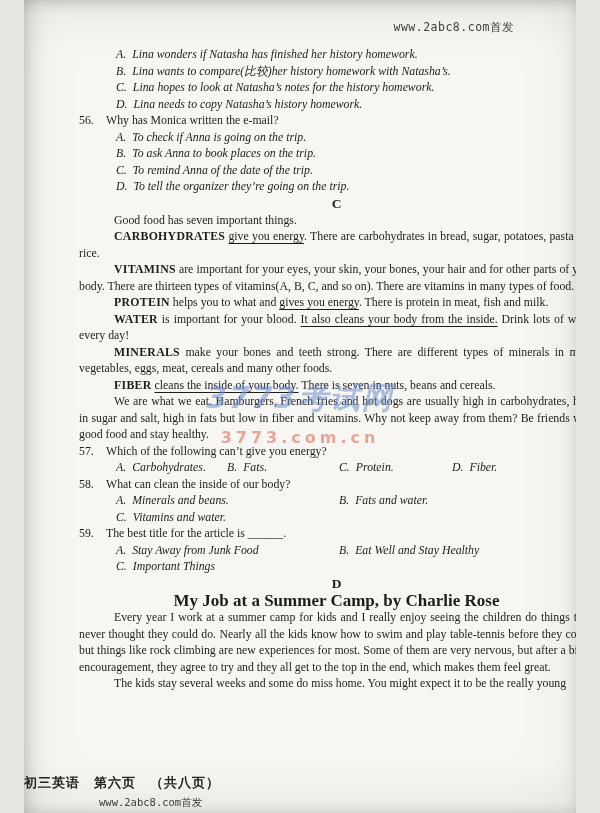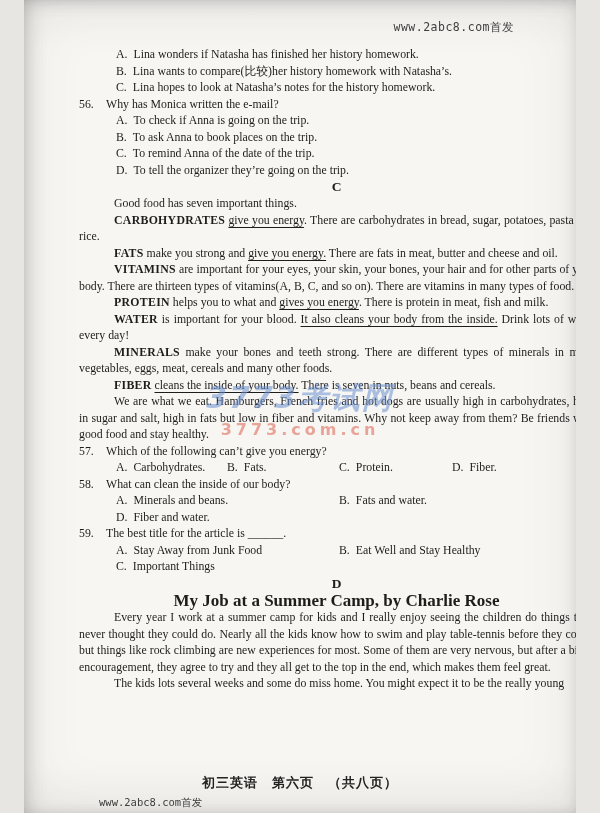--- a/index.html
+++ b/index.html
@@ -23,21 +23,21 @@
     font-family:"DejaVu Sans Mono", monospace;
     font-size:11.5px;color:#3d3d3d;letter-spacing:.5px;
   }
   .content{
     position:absolute;top:46px;left:55px;width:515px;
     font-size:11.8px;line-height:16.5px;
   }
   .q-line{display:flex;}
   .q-num{width:27px;flex:none;}
   .q-stem{flex:1;}
-  .opts{margin-left:37px;}
+  .opts{margin-left:37px;font-style:italic;}
   .opts.list .opt{display:block;}
   .opts.four{display:grid;grid-template-columns:111px 112px 113px auto;}
   .opts.two{display:grid;grid-template-columns:223px auto;}
   .opt-label{padding-right:6px;}
   .section-header{text-align:center;font-weight:bold;font-size:13.5px;line-height:17px;}
   .passage-title{text-align:center;font-weight:bold;font-size:17px;line-height:17.5px;}
   .para{text-align:justify;text-indent:35px;}
   .para .b{font-weight:bold;letter-spacing:.3px;}
   .para .u{text-decoration:underline;text-underline-offset:2.5px;}
   .center-watermark{
@@ -45,25 +45,25 @@
     text-align:center;pointer-events:none;z-index:3;
   }
   .wm1{
     font-family:"DejaVu Sans", sans-serif;font-weight:bold;font-style:italic;
     font-size:30px;line-height:30px;letter-spacing:2px;
     color:rgba(108,143,208,.55);
   }
   .wm2{
     font-family:"DejaVu Sans", sans-serif;font-weight:bold;
     font-size:16px;line-height:18px;letter-spacing:4px;
-    color:rgba(224,108,90,.6);margin-top:8px;
+    color:rgba(224,108,90,.6);margin-top:16px;
   }
   .footer{
     position:absolute;left:0;right:0;bottom:21px;
-    text-align:center;font-weight:bold;font-size:13px;letter-spacing:1px;
+    font-weight:bold;font-size:13px;letter-spacing:1px;
     color:#242220;
   }
   .bottom-watermark{
     position:absolute;left:75px;bottom:3px;
     font-family:"DejaVu Sans Mono", monospace;
     font-size:10.5px;color:#3d3d3d;
   }
 </style>
 </head>
 <body>
@@ -72,41 +72,41 @@
 
   <div class="top-watermark">www.2abc8.com首发</div>
 
   <div class="content">
     <div id="qs-top">
         <div class="q">
           <div class="opts list">
             <div class="opt"><span class="opt-label">A.</span><span>Lina wonders if Natasha has finished her history homework.</span></div>
             <div class="opt"><span class="opt-label">B.</span><span>Lina wants to compare(比较)her history homework with Natasha’s.</span></div>
             <div class="opt"><span class="opt-label">C.</span><span>Lina hopes to look at Natasha’s notes for the history homework.</span></div>
+            <div class="opt"><span class="opt-label">D.</span><span>Lina needs to copy Natasha’s history homework.</span></div>
           </div>
         </div>
         <div class="q">
           <div class="q-line">
             <span class="q-num">56.</span>
             <span class="q-stem">Why has Monica written the e-mail?</span>
           </div>
           <div class="opts list">
             <div class="opt"><span class="opt-label">A.</span><span>To check if Anna is going on the trip.</span></div>
             <div class="opt"><span class="opt-label">B.</span><span>To ask Anna to book places on the trip.</span></div>
             <div class="opt"><span class="opt-label">C.</span><span>To remind Anna of the date of the trip.</span></div>
             <div class="opt"><span class="opt-label">D.</span><span>To tell the organizer they’re going on the trip.</span></div>
           </div>
         </div>
       </div>
 
     <div class="section-header">C</div>
     <div id="c-paras">
         <div class="para"><span>Good food has seven important things.</span></div>
         <div class="para"><span class="b">CARBOHYDRATES</span><span> </span><span class="u">give you energy</span><span>. There are carbohydrates in bread, sugar, potatoes, pasta and rice.</span></div>
-        <div class="para"><span class="b">FATS</span><span> make you strong and </span><span class="u">give you energy.</span><span> There are fats in meat, butter and cheese and oil.</span></div>
         <div class="para"><span class="b">VITAMINS</span><span> are important for your eyes, your skin, your bones, your hair and for other parts of your body. There are thirteen types of vitamins(A, B, C, and so on). There are vitamins in many types of food.</span></div>
         <div class="para"><span class="b">PROTEIN</span><span> helps you to what and </span><span class="u">gives you energy</span><span>. There is protein in meat, fish and milk.</span></div>
         <div class="para"><span class="b">WATER</span><span> is important for your blood. </span><span class="u">It also cleans your body from the inside.</span><span> Drink lots of water every day!</span></div>
         <div class="para"><span class="b">MINERALS</span><span> make your bones and teeth strong. There are different types of minerals in milk, vegetables, eggs, meat, cereals and many other foods.</span></div>
         <div class="para"><span class="b">FIBER</span><span> </span><span class="u">cleans the inside of your body.</span><span> There is seven in nuts, beans and cereals.</span></div>
         <div class="para"><span>We are what we eat. Hamburgers, French fries and hot dogs are usually high in carbohydrates, high in sugar and salt, high in fats but low in fiber and vitamins. Why not keep away from them? Be friends with good food and stay healthy.</span></div>
       </div>
     <div id="qs-c">
         <div class="q">
           <div class="q-line">
@@ -121,41 +121,41 @@
           </div>
         </div>
         <div class="q">
           <div class="q-line">
             <span class="q-num">58.</span>
             <span class="q-stem">What can clean the inside of our body?</span>
           </div>
           <div class="opts two">
             <div class="opt"><span class="opt-label">A.</span><span>Minerals and beans.</span></div>
             <div class="opt"><span class="opt-label">B.</span><span>Fats and water.</span></div>
-            <div class="opt"><span class="opt-label">D.</span><span>Fiber and water.</span></div>
+            <div class="opt"><span class="opt-label">C.</span><span>Vitamins and water.</span></div>
           </div>
         </div>
         <div class="q">
           <div class="q-line">
             <span class="q-num">59.</span>
             <span class="q-stem">The best title for the article is ______.</span>
           </div>
           <div class="opts two">
             <div class="opt"><span class="opt-label">A.</span><span>Stay Away from Junk Food</span></div>
             <div class="opt"><span class="opt-label">B.</span><span>Eat Well and Stay Healthy</span></div>
             <div class="opt"><span class="opt-label">C.</span><span>Important Things</span></div>
           </div>
         </div>
       </div>
 
     <div class="section-header">D</div>
     <div class="passage-title">My Job at a Summer Camp, by Charlie Rose</div>
     <div id="d-paras">
         <div class="para"><span>Every year I work at a summer camp for kids and I really enjoy seeing the children do things they never thought they could do. Nearly all the kids know how to swim and play table-tennis before they come, but things like rock climbing are new experiences for most. Some of them are very nervous, but after a bit of encouragement, they agree to try and they all get to the top in the end, which makes them feel great.</span></div>
-        <div class="para"><span>The kids lots several weeks and some do miss home. You might expect it to be the really young</span></div>
+        <div class="para"><span>The kids stay several weeks and some do miss home. You might expect it to be the really young</span></div>
       </div>
   </div>
 
   <div class="center-watermark">
     <div class="wm1">3773考试网</div>
     <div class="wm2">3773.com.cn</div>
   </div>
 
   <div class="footer">初三英语　第六页　（共八页）</div>
   <div class="bottom-watermark">www.2abc8.com首发</div>

